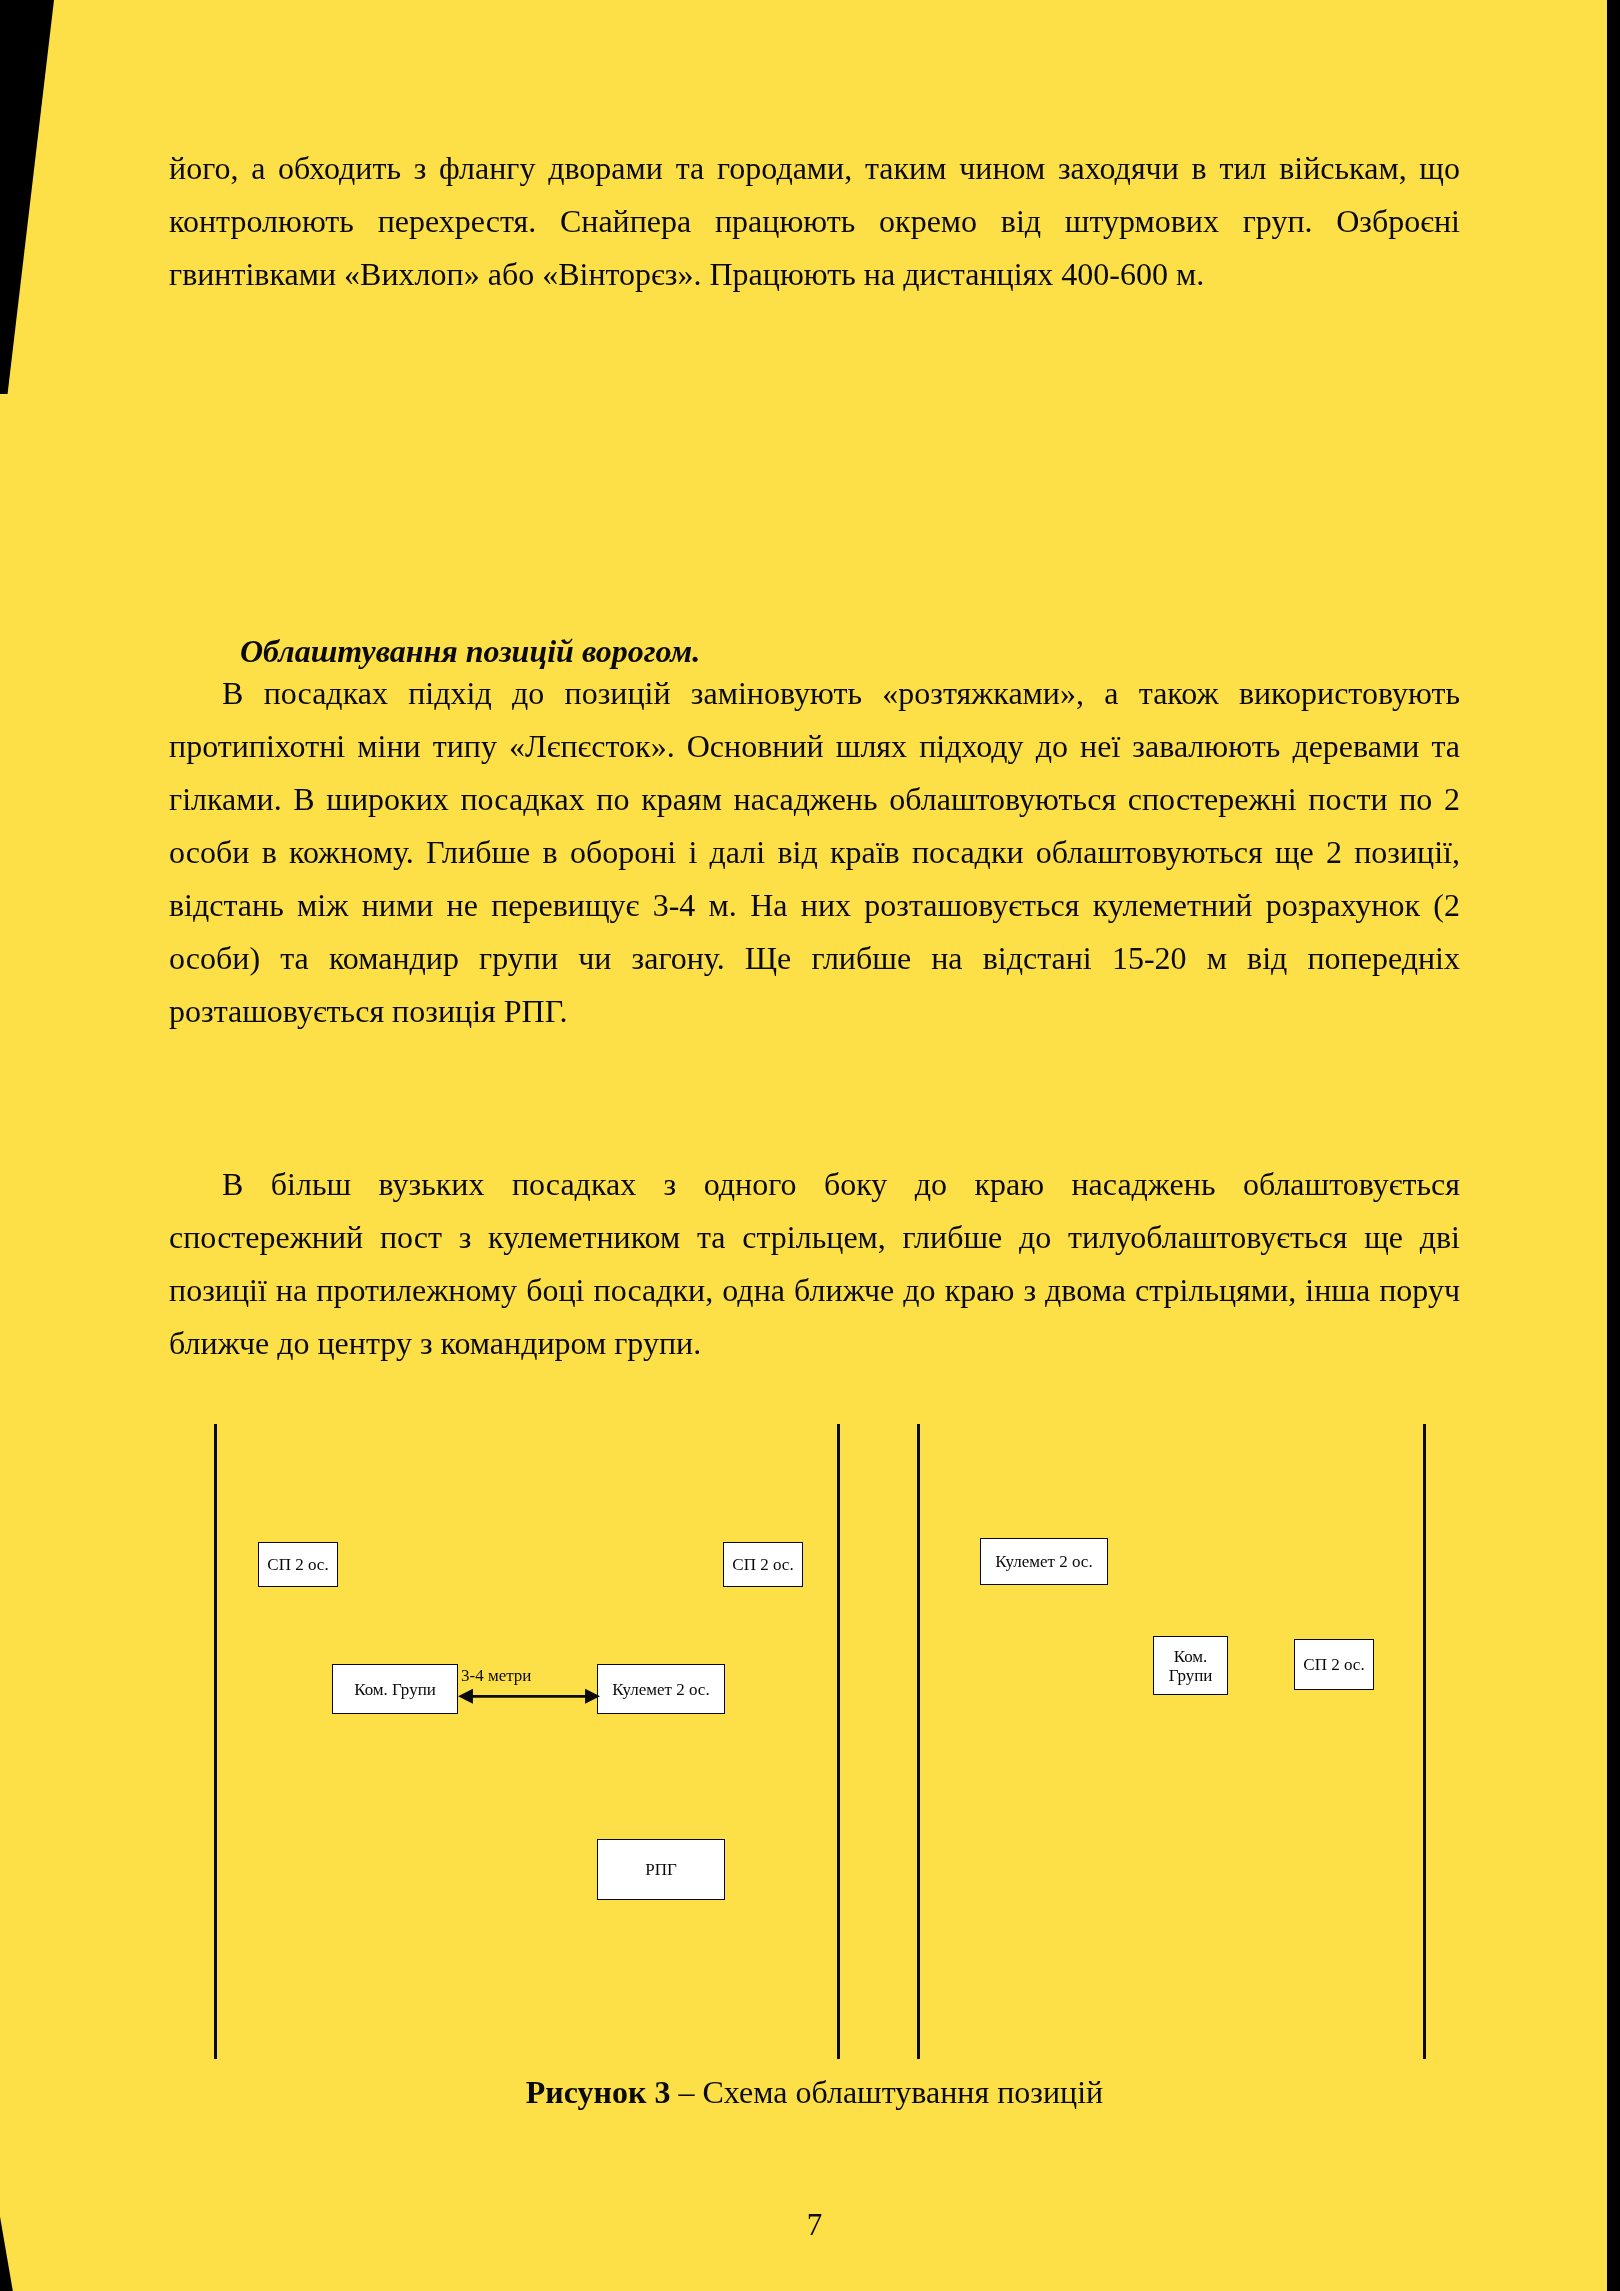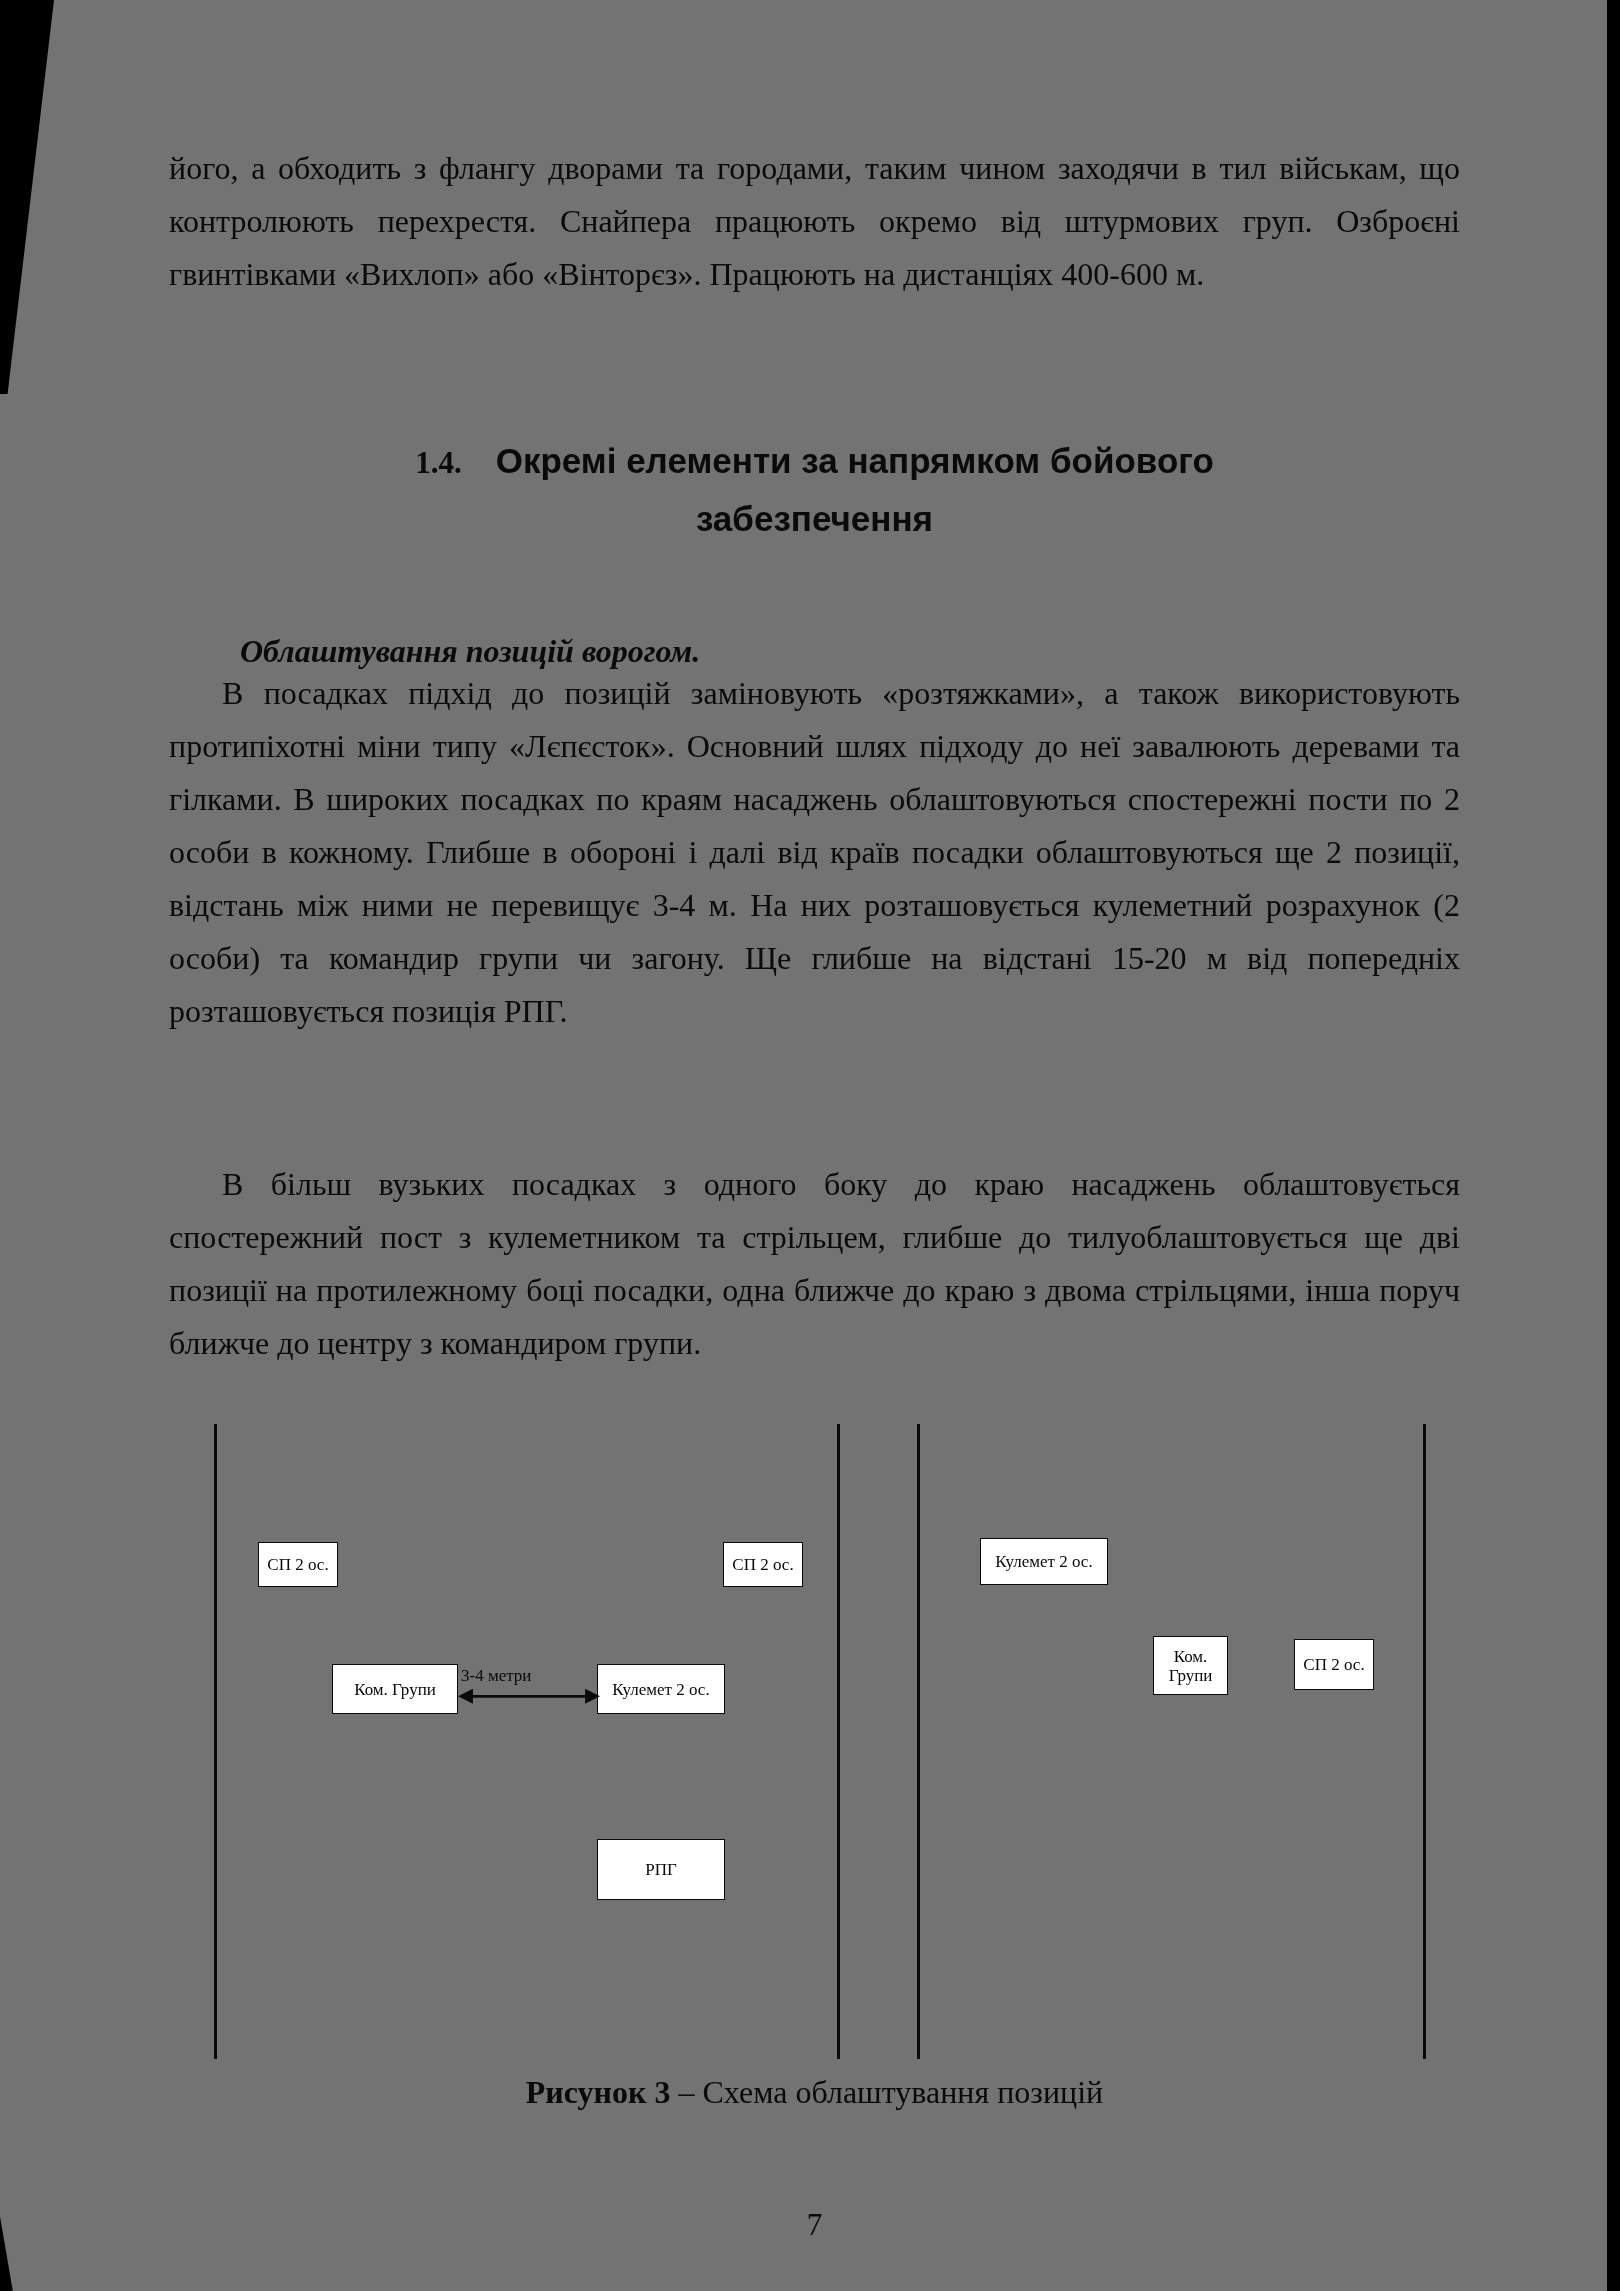--- a/index.html
+++ b/index.html
@@ -4,21 +4,21 @@
 <style>
   html, body {
     margin: 0;
     padding: 0;
     background: #e8e8e8;
   }
   .page {
     position: relative;
     width: 1621px;
     height: 2292px;
-    background: #737373;
+    background: #fde047;
     overflow: hidden;
     font-family: "Liberation Serif", serif;
     color: #0a0a0a;
   }
   
   .artifact-topleft {
     position: absolute;
     left: 0; top: 0;
     width: 54px; height: 394px;
     background: #000;
@@ -120,28 +120,20 @@
 <body>
 
 <div class="page">
 
   <div class="artifact-topleft"></div>
   <div class="artifact-right"></div>
   <div class="artifact-bottomleft"></div>
 
   <p class="block para" style="top:142px;">його, а обходить з флангу дворами та городами, таким чином заходячи в тил військам, що контролюють перехрестя. Снайпера працюють окремо від штурмових груп. Озброєні гвинтівками «Вихлоп» або «Вінторєз». Працюють на дистанціях 400-600 м.</p>
 
-  <div class="block heading" style="top:433px;">
-    <div class="heading-line">
-      <span class="heading-number">1.4.</span><span>Окремі елементи за напрямком бойового</span>
-    </div>
-    <div class="heading-line">
-      <span>забезпечення</span>
-    </div>
-  </div>
 
   <p class="block subheading indent" style="top:607px;">Облаштування позицій ворогом.</p>
 
   <p class="block para indent" style="top:667px;">В посадках підхід до позицій заміновують «розтяжками», а також використовують протипіхотні міни типу «Лєпєсток». Основний шлях підходу до неї завалюють деревами та гілками. В широких посадках по краям насаджень облаштовуються спостережні пости по 2 особи в кожному. Глибше в обороні і далі від країв посадки облаштовуються ще 2 позиції, відстань між ними не перевищує 3-4 м. На них розташовується кулеметний розрахунок (2 особи) та командир групи чи загону. Ще глибше на відстані 15-20 м від попередніх розташовується позиція РПГ.</p>
 
   <p class="block para indent" style="top:1158px;">В більш вузьких посадках з одного боку до краю насаджень облаштовується спостережний пост з кулеметником та стрільцем, глибше до тилуоблаштовується ще дві позиції на протилежному боці посадки, одна ближче до краю з двома стрільцями, інша поруч ближче до центру з командиром групи.</p>
 
   <div class="figure">
 
     <div class="vline" style="left:45px;"></div>

